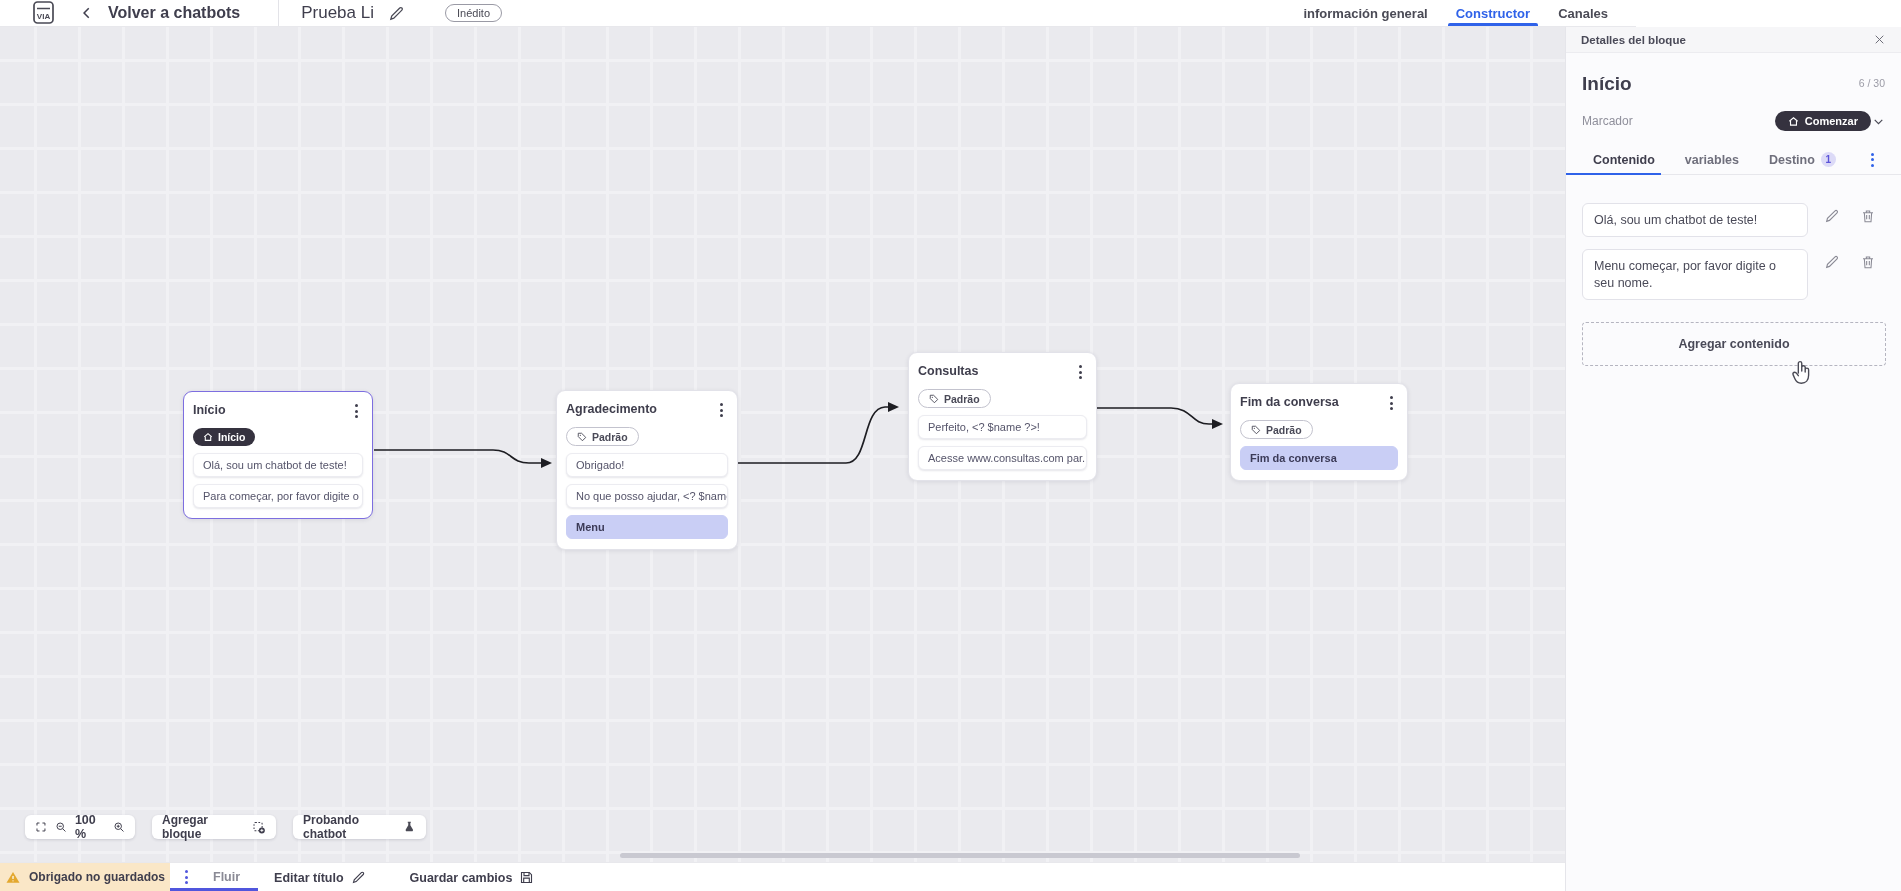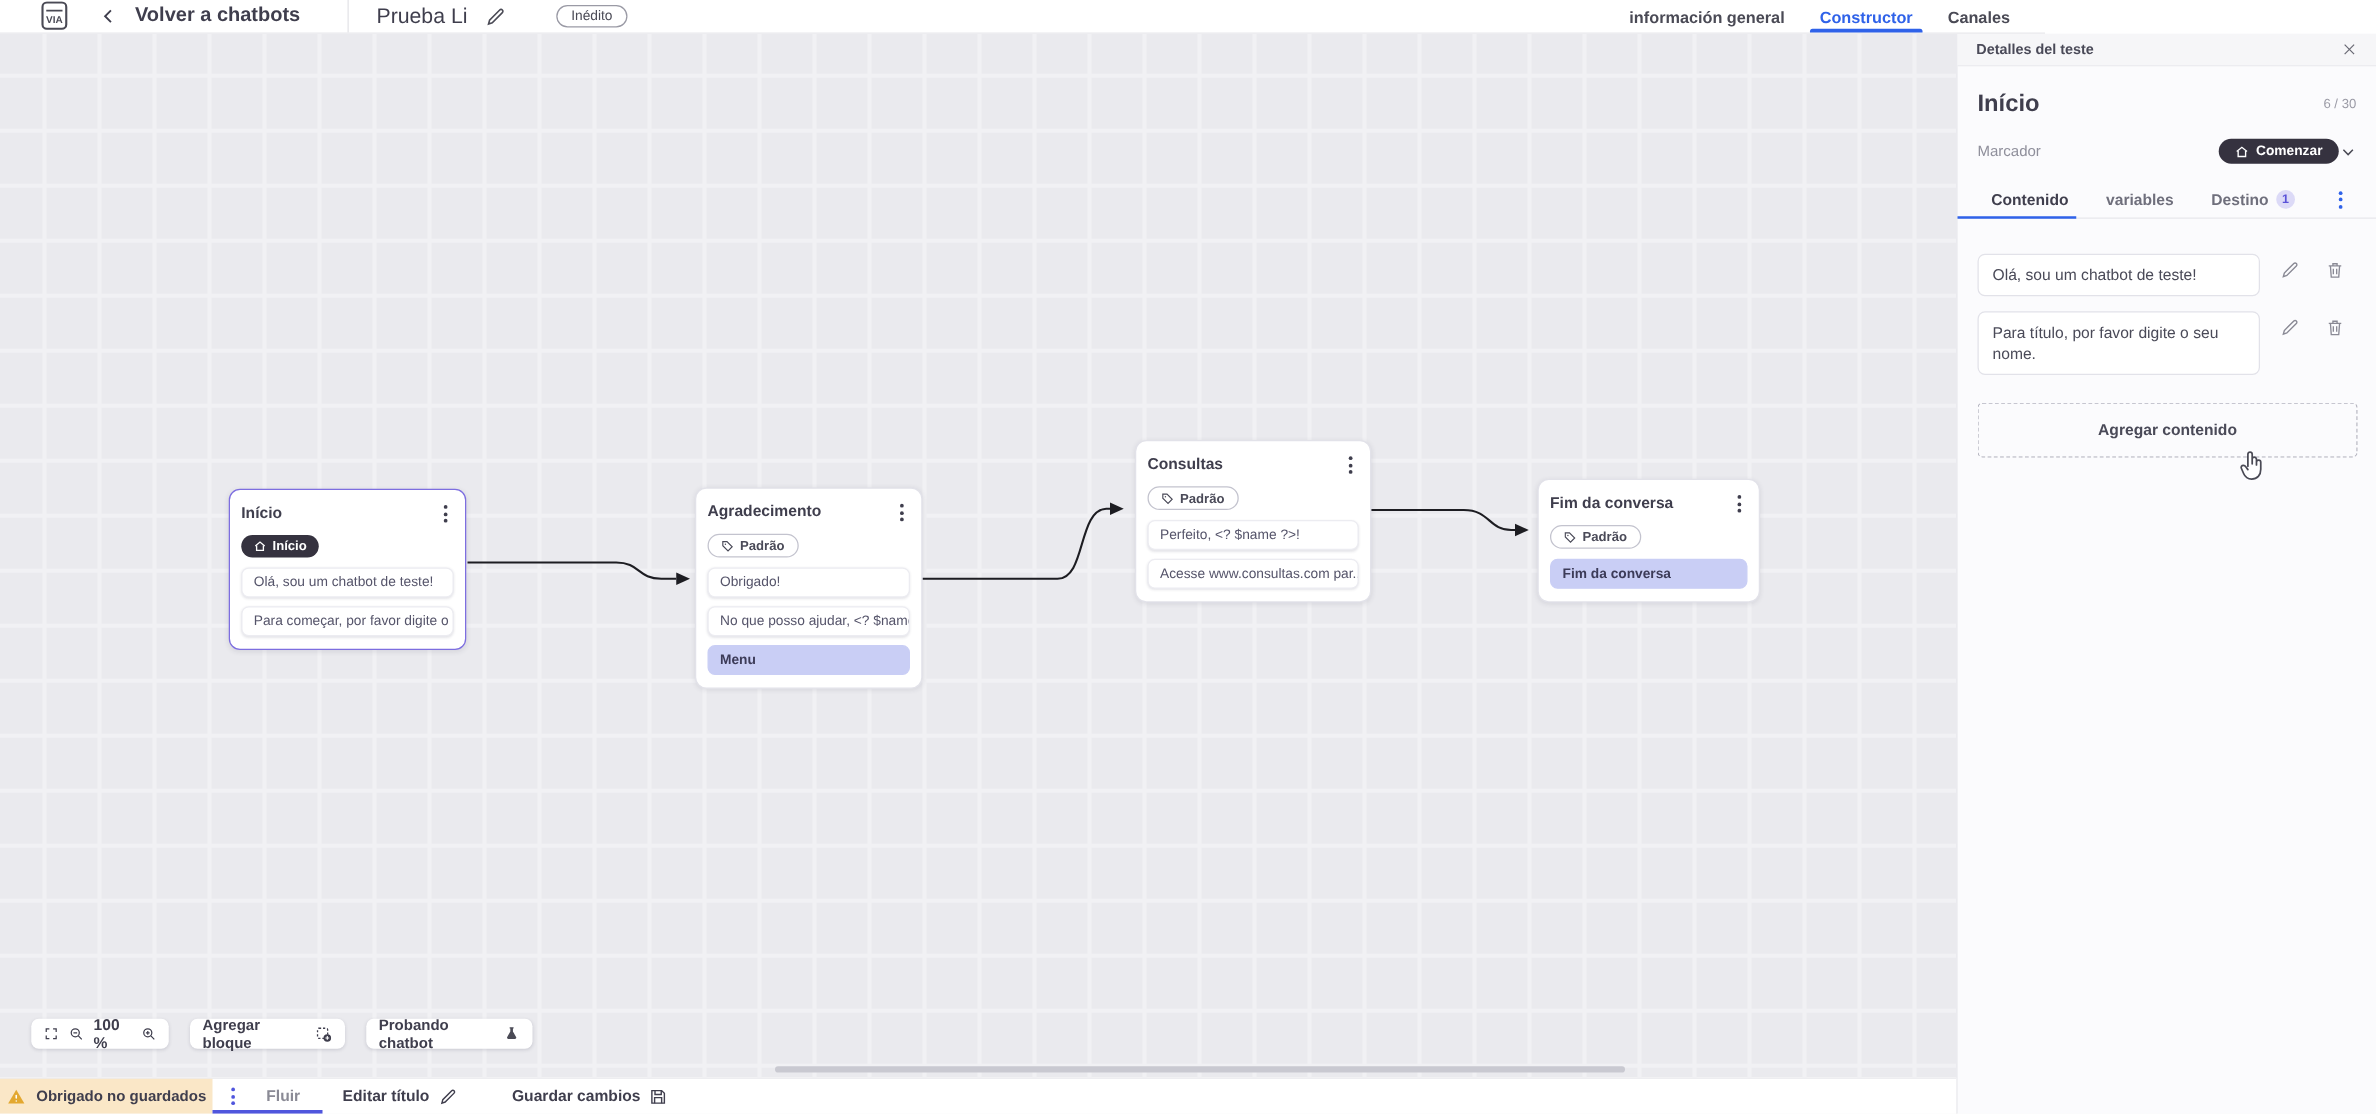--- a/index.html
+++ b/index.html
@@ -135,21 +135,21 @@
     display:flex; align-items:center; z-index:30;
   }
   .unsaved-chip{
     width:170px; height:100%; background:#fae7c7;
     display:flex; align-items:center; justify-content:center; gap:8px;
     font-size:12px; font-weight:700; color:#3f3e4d;
   }
   .bb-kebab{ margin-left:10px; color:#5056dd; }
   .flow-tab{ margin-left:20px; font-size:12.5px; font-weight:700; color:#8a8a95; cursor:pointer; }
   .flow-underline{ position:absolute; left:170px; bottom:0; width:88px; height:3.5px; background:#5056dd; }
-  .bb-item{ display:flex; align-items:center; gap:7px; font-size:12.5px; font-weight:700; color:#3f3e4d; cursor:pointer; }
+  .bb-item{ display:flex; align-items:flex-end; gap:7px; font-size:12.5px; font-weight:700; color:#3f3e4d; cursor:pointer; }
   .bb-edit{ margin-left:34px; }
   .bb-save{ margin-left:44px; }
 </style>
 </head>
 <body>
 
 <div class="topbar">
   <div class="logo-box">
     <svg width="25" height="24" viewBox="0 0 24 24">
       <rect x="2.5" y="1" width="19" height="21" rx="3.5" fill="none" stroke="#4a4a55" stroke-width="1.7"></rect>
@@ -307,21 +307,21 @@
     <svg width="14" height="14" viewBox="0 0 24 24" fill="#4a4a55">
         <path d="M9 2h6v2h-1v4.6l4.8 8.4A2 2 0 0 1 17 20H7a2 2 0 0 1-1.7-3L10 8.6V4H9V2z"></path>
       </svg>
   </div>
 
   <div class="hscroll"></div>
 </div>
 
 <div class="panel">
   <div class="panel-header">
-    <span>Detalles del teste</span>
+    <span>Detalles del bloque</span>
     <span class="panel-close">
       <svg width="13" height="13" viewBox="0 0 24 24" fill="none" stroke="#6a6a75" stroke-width="1.8">
           <path d="M5 5l14 14M19 5 5 19"></path>
         </svg>
     </span>
   </div>
 
   <div class="panel-body">
     <div class="panel-title-row">
       <span class="panel-title">Início</span>
@@ -374,21 +374,21 @@
           </span>
           <span class="icon-btn">
             <svg width="16" height="16" viewBox="0 0 24 24" fill="none" stroke="#8a8a95" stroke-width="1.6">
                 <path d="M4.5 7h15M9.5 7V4.5h5V7M6.5 7l1 13.5h9l1-13.5"></path>
                 <path d="M10 10.5v6.5M14 10.5v6.5"></path>
               </svg>
           </span>
         </div>
       </div>
       <div class="content-row">
-        <div class="content-card">Para título, por favor digite o seu nome.</div>
+        <div class="content-card">Menu começar, por favor digite o seu nome.</div>
         <div class="row-icons">
           <span class="icon-btn">
             <svg width="16" height="16" viewBox="0 0 24 24" fill="none" stroke="#8a8a95" stroke-width="1.7">
                 <path d="M4 20l1.2-4.4L16.6 4.2a2.1 2.1 0 0 1 3 3L8.2 18.6 4 20z"></path>
               </svg>
           </span>
           <span class="icon-btn">
             <svg width="16" height="16" viewBox="0 0 24 24" fill="none" stroke="#8a8a95" stroke-width="1.6">
                 <path d="M4.5 7h15M9.5 7V4.5h5V7M6.5 7l1 13.5h9l1-13.5"></path>
                 <path d="M10 10.5v6.5M14 10.5v6.5"></path>

